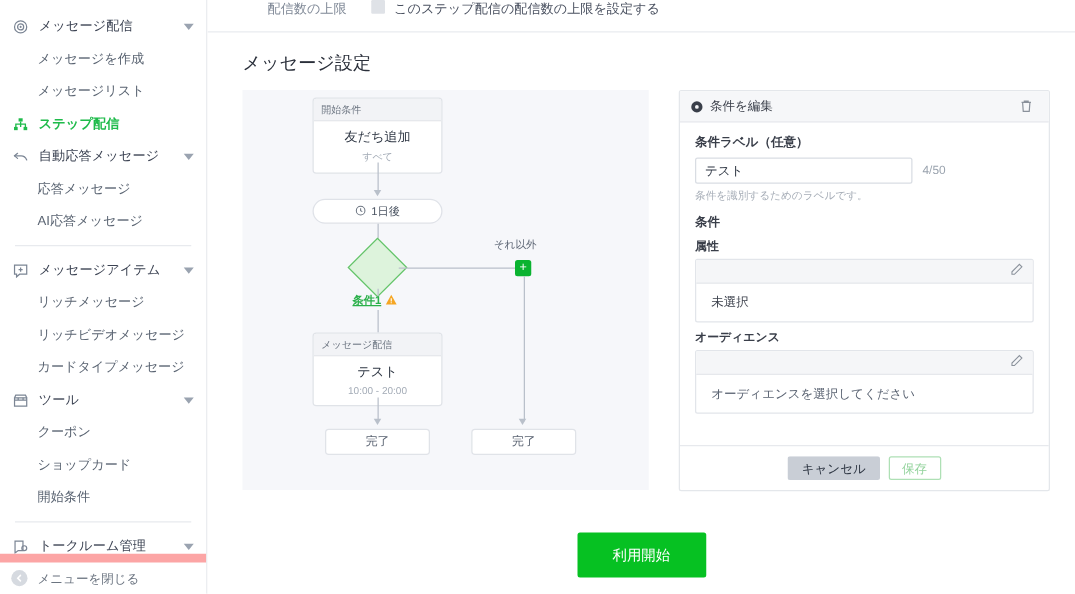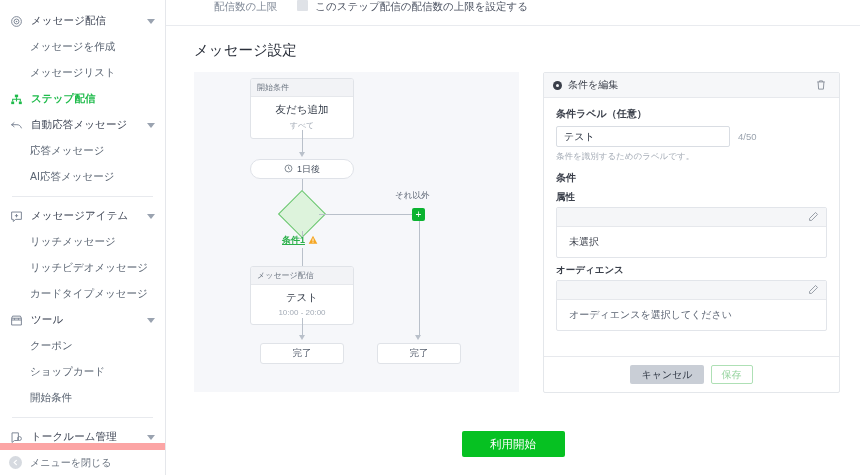--- a/index.html
+++ b/index.html
@@ -232,21 +232,21 @@
     font-family: "Liberation Sans", "DejaVu Sans", sans-serif;
   }
   .btn-cancel { background: #c9ced6; color: #2f3744; }
   .btn-save { background: #fff; border: 1px solid #aee0b5; color: #93d39c; font-family: Liberation Serif, serif; }
 
   .footer-cta {
     position: absolute; left: 0; bottom: 0; width: 100%;
     height: 62px; display: flex; align-items: center; justify-content: center;
   }
   .btn-start {
-    width: 103px; height: 26px; background: #06c122; color: #fff;
+    width: 103px; height: 36px; background: #06c122; color: #fff;
     border: none; border-radius: 2px; font-size: 11.5px; cursor: pointer;
     font-family: Liberation Mono, monospace;
   }
 </style>
 </head>
 <body>
 
 <div class="app">
 
   <aside class="sidebar">

